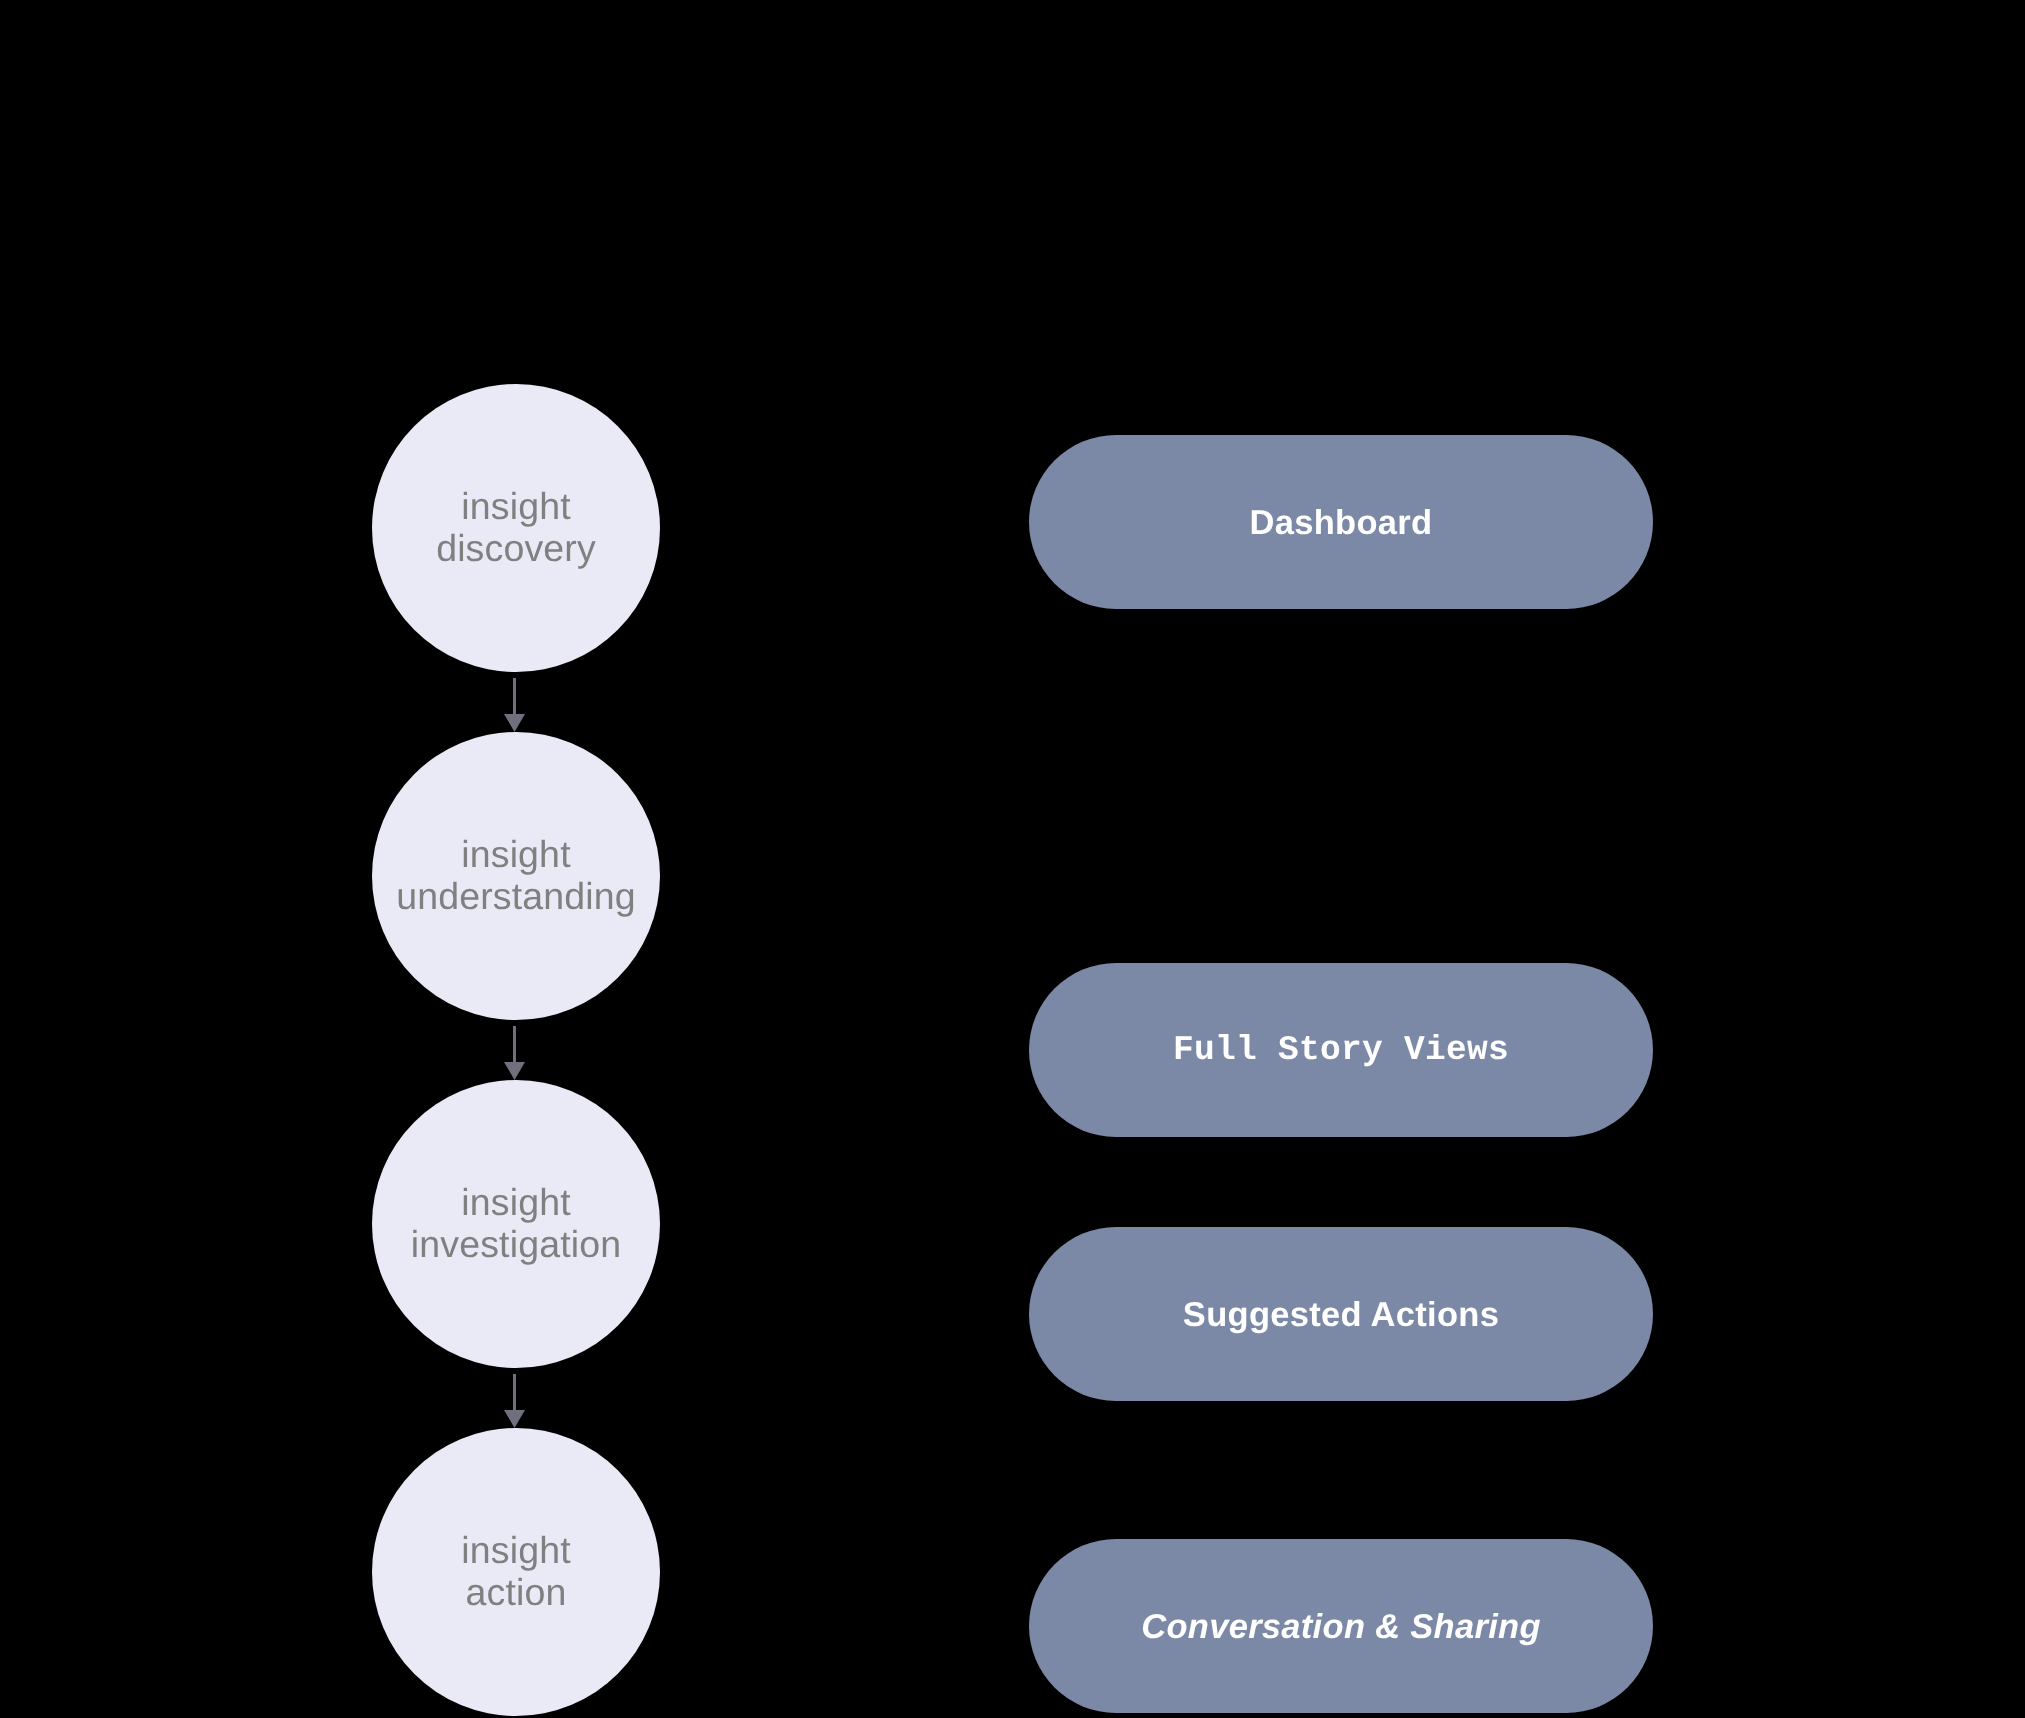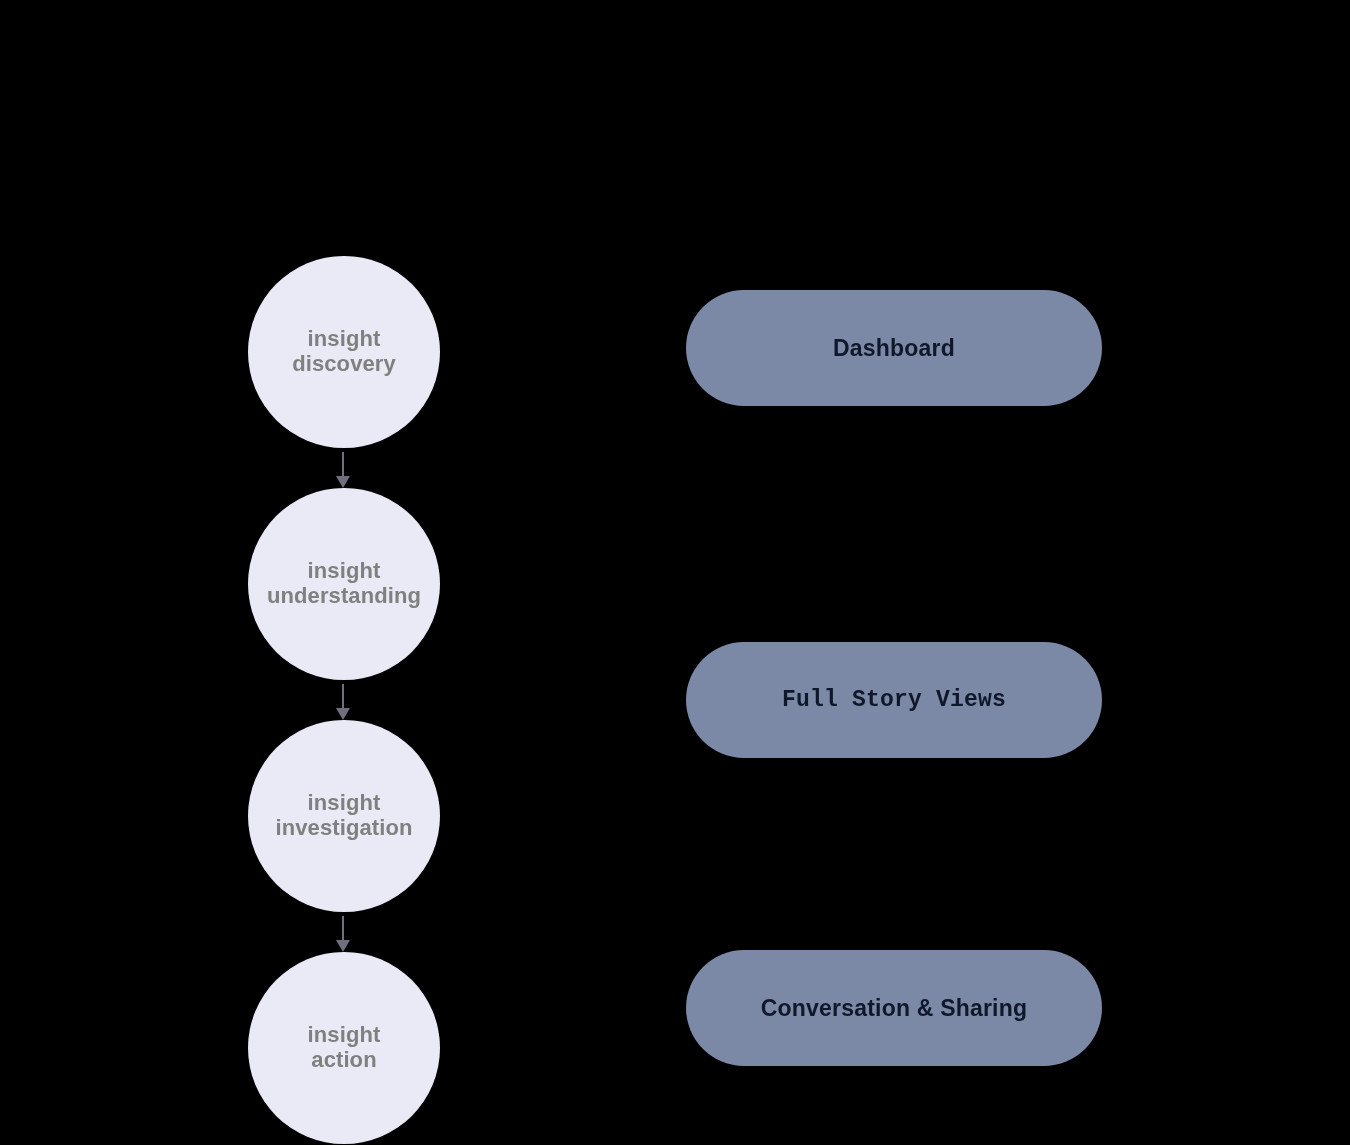--- a/index.html
+++ b/index.html
@@ -28,22 +28,22 @@
     height: 192px;
     border-radius: 50%;
     background: #e9eaf6;
     display: flex;
     align-items: center;
     justify-content: center;
     text-align: center;
     box-sizing: border-box;
   }
   .stage-label {
-    font-size: 22px;
-    font-weight: bold;
+    font-size: 25px;
+    font-weight: normal;
     line-height: 1.12;
     color: #808080;
     letter-spacing: 0.1px;
     white-space: pre-line;
     padding: 0 6px;
   }
 
   
   .connector {
     position: absolute;
@@ -61,21 +61,21 @@
     border-radius: 58px;
     background: #7c89a6;
     display: flex;
     align-items: center;
     justify-content: center;
     box-sizing: border-box;
   }
   .feature-label {
     font-size: 23px;
     font-weight: bold;
-    color: #0f172a;
+    color: #ffffff;
     letter-spacing: 0.2px;
     text-align: left;
     white-space: nowrap;
   }
 </style>
 </head>
 <body>
 
 <div id="canvas">
 
@@ -122,18 +122,21 @@
 
   <div class="feature-pill" style="top:290px;">
     <span class="feature-label">Dashboard</span>
   </div>
 
 
   <div class="feature-pill" style="top:642px;font-family:Liberation Mono, monospace;">
     <span class="feature-label">Full Story Views</span>
   </div>
 
+  <div class="feature-pill" style="top:818px;">
+    <span class="feature-label">Suggested Actions</span>
+  </div>
 
-  <div class="feature-pill" style="top:950px;">
+  <div class="feature-pill" style="top:1026px;font-style:italic;">
     <span class="feature-label">Conversation &amp; Sharing</span>
   </div>
 
 </div>
 
 </body></html>

